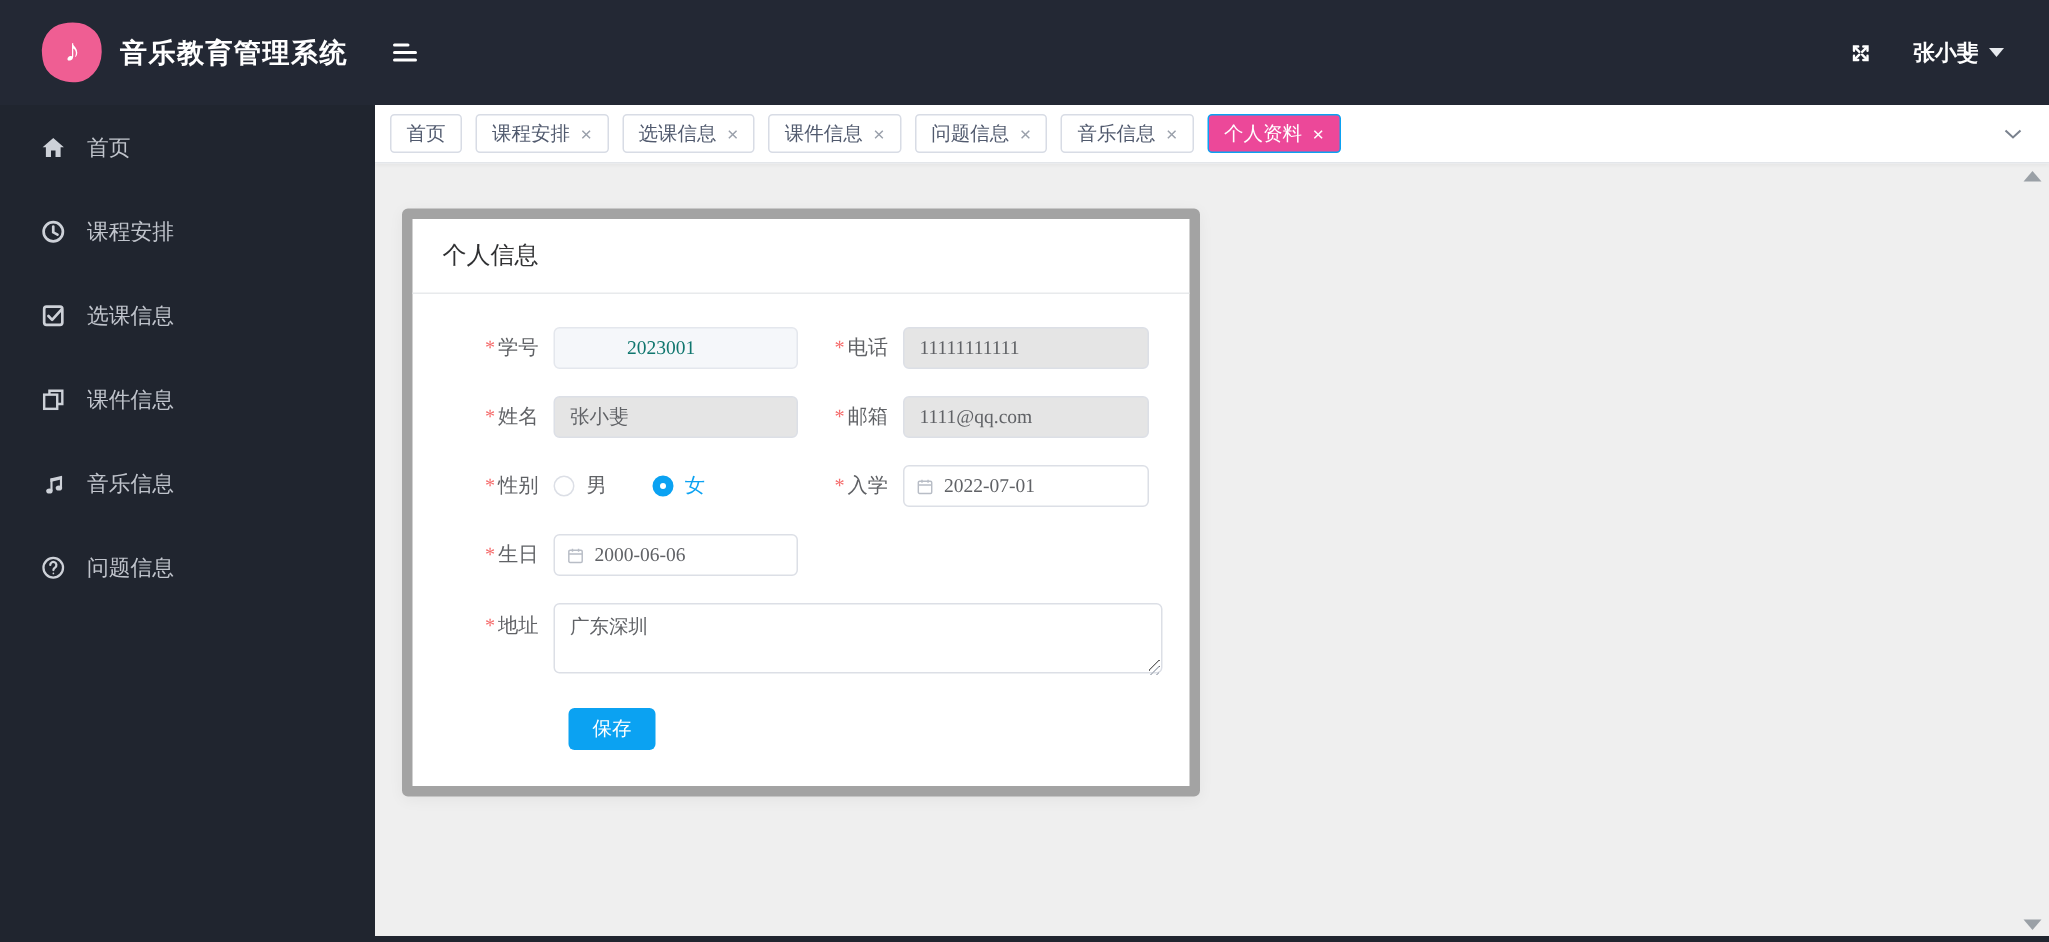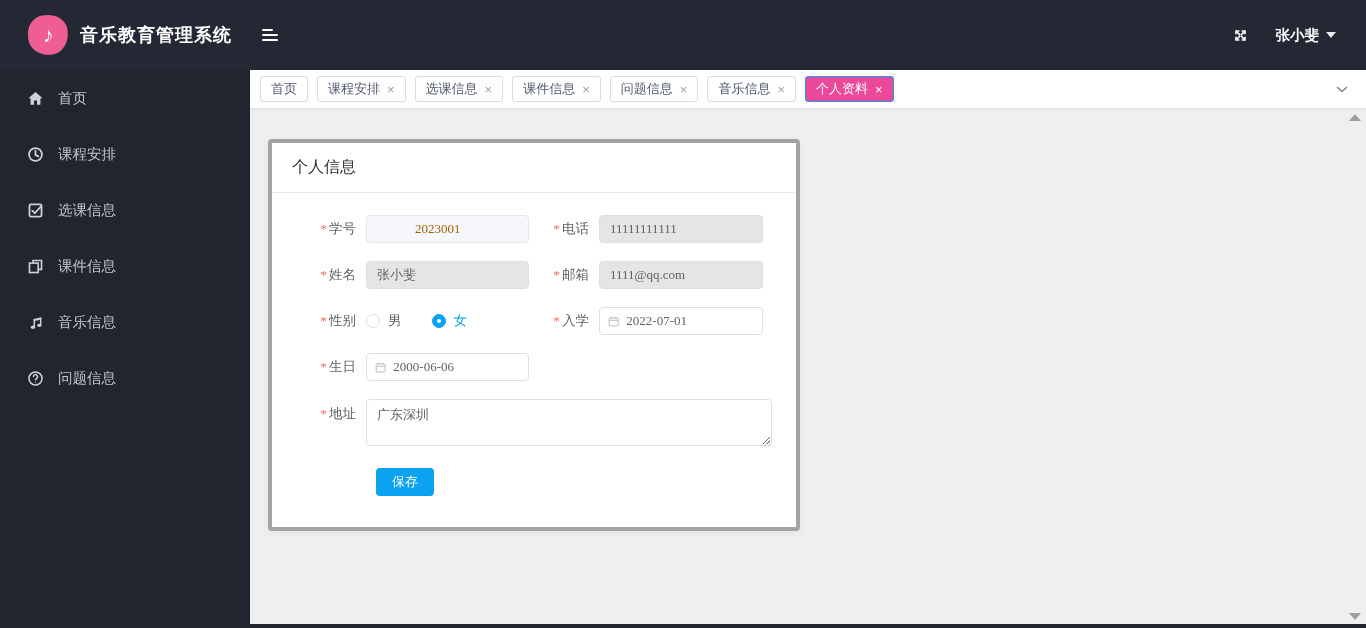--- a/index.html
+++ b/index.html
@@ -54,41 +54,41 @@
   .tab.active { background:#ec4899; border-color:#0ba2f2; color:#fff; }
   .tab.active .close { color:#fff; }
   .tab-menu-btn { margin-left:auto; padding:6px 8px; cursor:pointer; display:flex; }
   
   .main { position:absolute; top:39px; left:0; right:0; bottom:0; }
   .scroll-arrow { position:absolute; right:5px; width:0; height:0; border-left:6px solid transparent; border-right:6px solid transparent; cursor:pointer; }
   .scroll-up { top:5px; border-bottom:7px solid #9aa0a6; }
   .scroll-down { bottom:4px; border-top:7px solid #9aa0a6; }
   .card {
     position:absolute; left:18px; top:30px; width:532px; height:392px;
-    background:#fff; border:4px solid #a3a3a3; border-radius:4px;
+    background:#fff; border:7px solid #a3a3a3; border-radius:4px;
     box-shadow:0 2px 10px rgba(0,0,0,.05);
   }
   .card-header {
     height:50px; display:flex; align-items:center; padding:0 20px;
     border-bottom:1px solid #e8eaec; font-size:16px; color:#303133;
   }
   .card-body { padding:22px 20px 0 32px; }
   .frow { display:flex; align-items:center; margin-bottom:18px;font-family:Liberation Serif, serif; }
   .frow.top { align-items:flex-start; }
   .flabel { width:62px; flex:none; text-align:right; padding-right:10px; font-size:13.5px; color:#606266; white-space:nowrap; }
   .frow.top .flabel { padding-top:6px; }
   .flabel .req { color:#f56c6c; margin-right:2px; }
   .flabel2 { width:50px; flex:none; text-align:right; padding-right:10px; font-size:13.5px; color:#606266; margin-left:20px; white-space:nowrap; }
   .flabel2 .req { color:#f56c6c; margin-right:2px; }
   .tinput {
     width:163px; height:28px; border:1px solid #dcdfe6; border-radius:4px;
     padding:0 10px; font-size:13px; color:#606266; outline:none; background:#e5e5e5;
     font-family:inherit;
   }
-  .tinput:disabled { background:#f5f7fa; border-color:#e4e7ed; color:#a16207;padding-left:48px; }
+  .tinput:disabled { background:#f5f7fa; border-color:#e4e7ed; color:#0f766e;padding-left:48px; }
   .datebox { width:163px; height:28px; border:1px solid #dcdfe6; border-radius:4px; background:#fff; display:flex; align-items:center; padding:0 8px; cursor:pointer; }
   .datebox input { border:none; outline:none; width:100%; font-size:13px; color:#606266; margin-left:7px; background:transparent; font-family:inherit; }
   .radio-group { width:163px; display:flex; align-items:center; }
   .radio-opt { display:flex; align-items:center; cursor:pointer; }
   .radio-opt + .radio-opt { margin-left:30px; }
   .rdot { width:14px; height:14px; border-radius:50%; border:1px solid #dcdfe6; background:#fff; flex:none; position:relative; }
   .radio-opt.checked .rdot { background:#0ba2f2; border-color:#0ba2f2; }
   .radio-opt.checked .rdot::after { content:""; position:absolute; left:4px; top:4px; width:4px; height:4px; border-radius:50%; background:#fff; }
   .rlabel { margin-left:8px; font-size:13.5px; color:#606266; }
   .radio-opt.checked .rlabel { color:#0ba2f2; }

